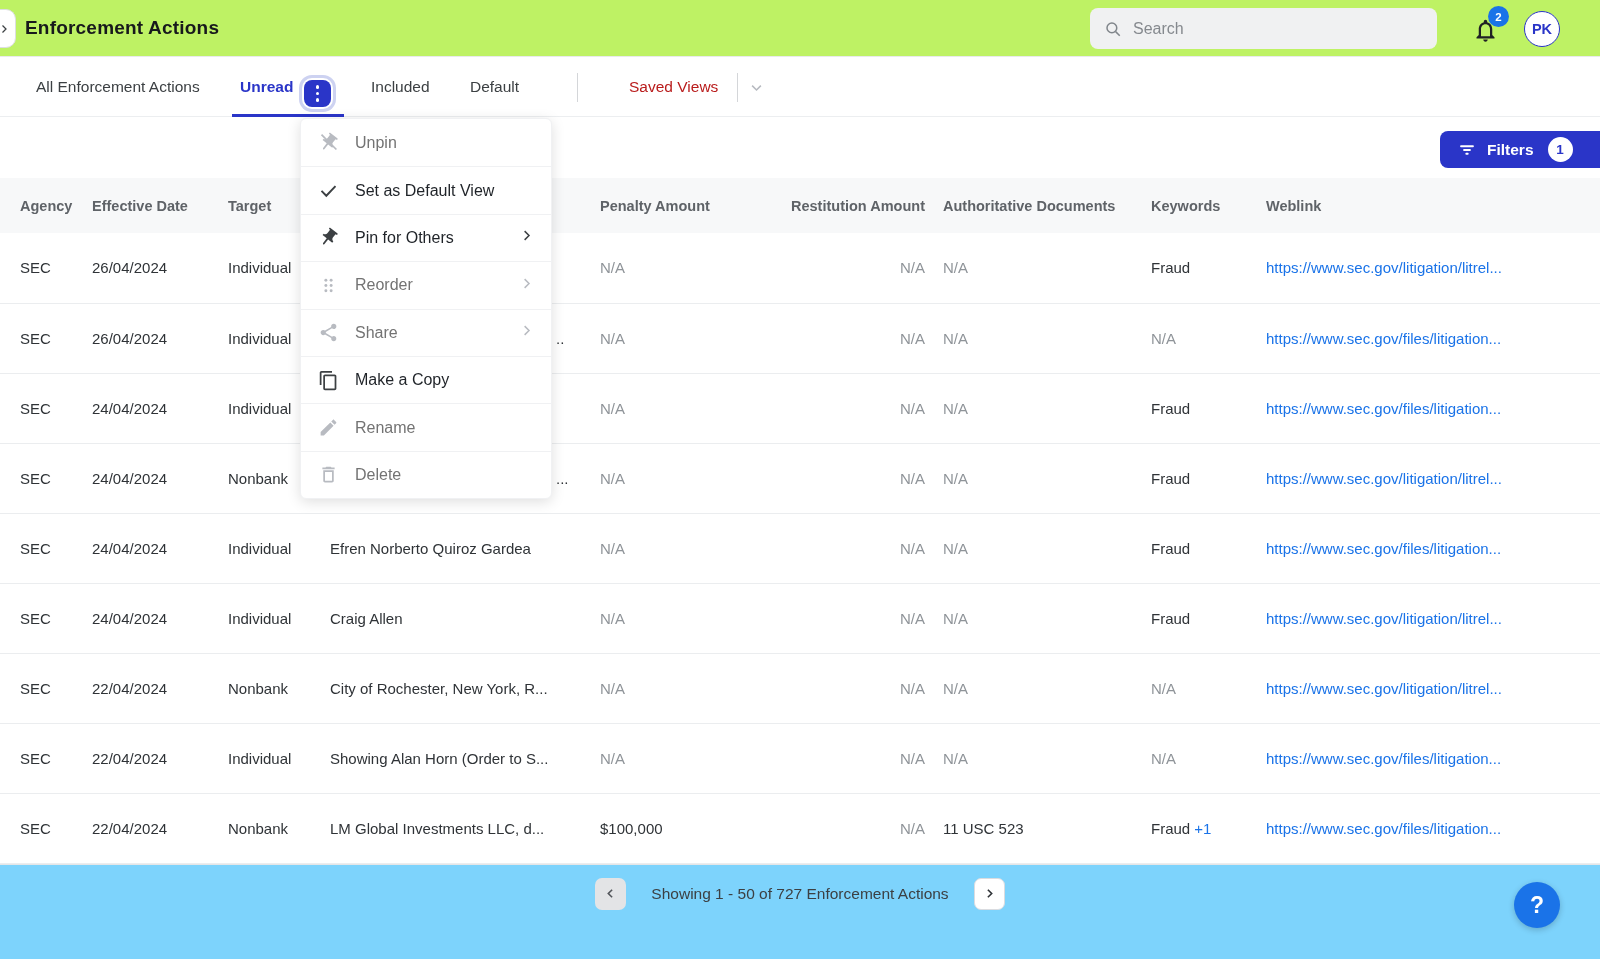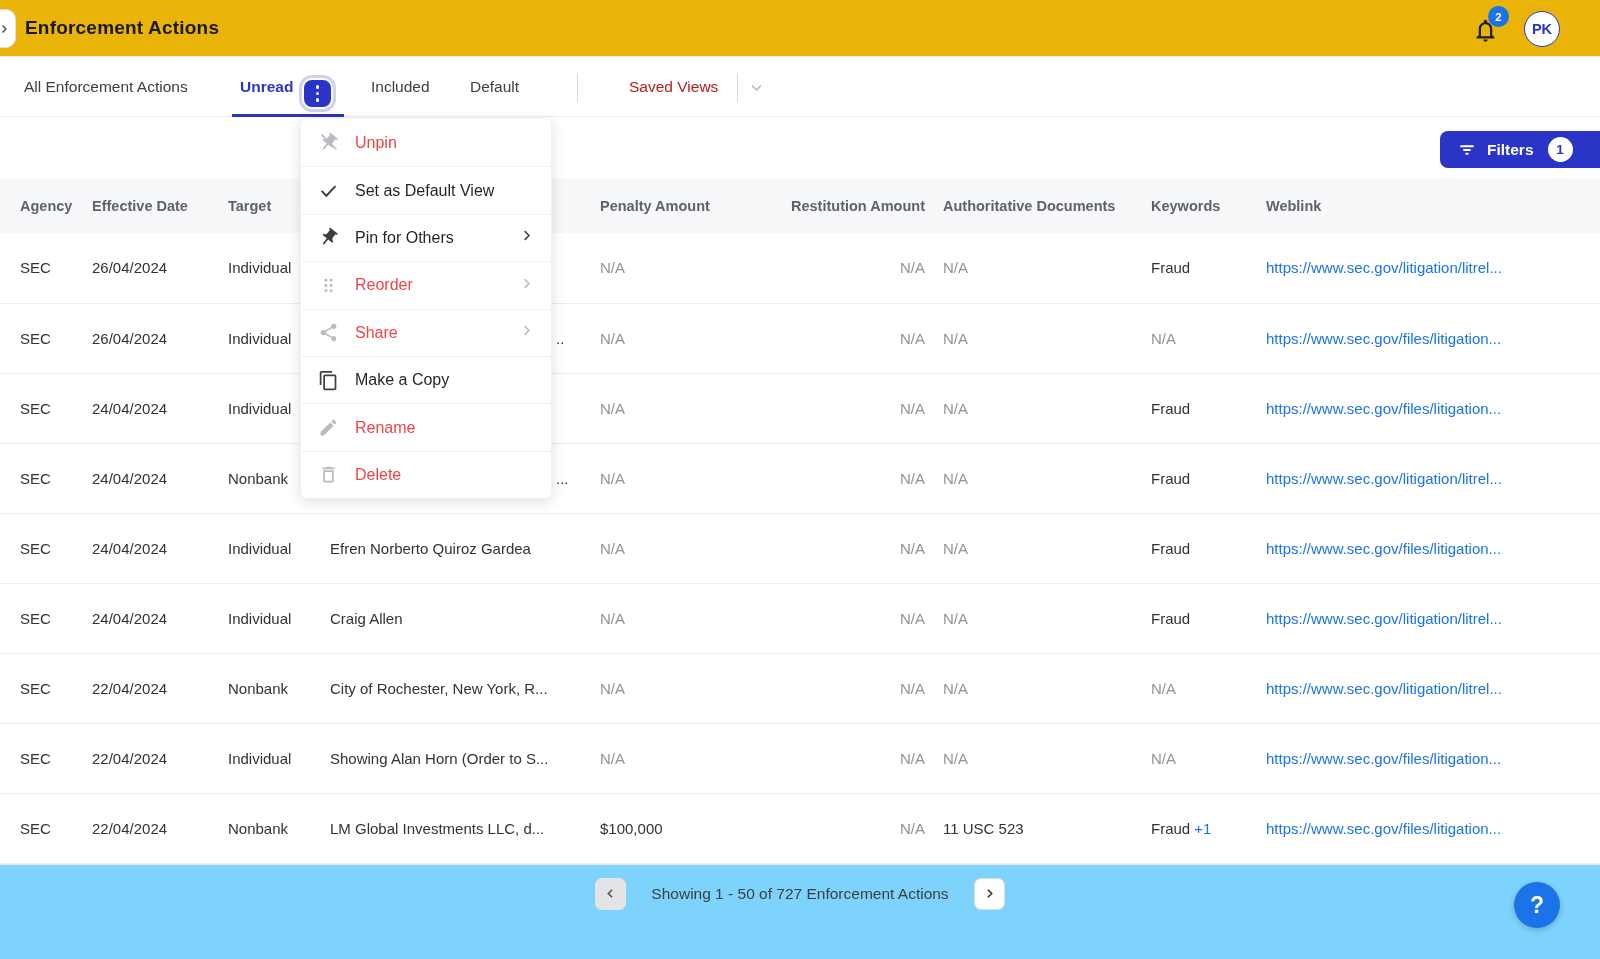--- a/index.html
+++ b/index.html
@@ -1,21 +1,21 @@
 <!DOCTYPE html>
 <html><head>
 <meta charset="utf-8">
 <style>
   * { margin:0; padding:0; box-sizing:border-box; }
   html,body { background:#fff; }
   body { font-family:"Liberation Sans", sans-serif; color:#2f3337; }
   .page { position:relative; width:1600px; height:959px; overflow:hidden; background:#fff; }
 
   
-  .app-header { position:relative; height:57px; background:#eab308; border-bottom:1px solid #e9eaec; z-index:5; }
+  .app-header { position:relative; height:57px; background:#bef264; border-bottom:1px solid #e9eaec; z-index:5; }
   .expand-pill { position:absolute; left:-18px; top:9px; width:34px; height:39px; background:#fff;
     border:1px solid #dcdee1; border-radius:10px; display:flex; align-items:center; justify-content:flex-end;
     padding-right:5px; cursor:pointer; }
   .expand-pill svg { width:12px; height:12px; stroke:#3c4043; }
   .page-title { position:absolute; left:25px; top:17px; font-size:19px; font-weight:700; color:#17191c; letter-spacing:.2px; }
   .search-box { position:absolute; left:1090px; top:8px; width:347px; height:41px; background:#f0f1f2;
     border-radius:8px; display:flex; align-items:center; gap:11px; padding:0 14px; }
   .search-box svg { width:18px; height:18px; stroke:#80868b; flex:none; }
   .search-box input { border:none; outline:none; background:transparent; font-family:inherit; font-size:16px; color:#3c4043; width:100%; }
   .search-box input::placeholder { color:#85898e; }
@@ -23,21 +23,21 @@
   .bell-wrap svg { position:absolute; left:4px; top:5px; width:27px; height:27px; fill:#202124; }
   .bell-badge { position:absolute; right:-3px; top:-6px; min-width:21px; height:21px; border-radius:50%;
     background:#1a73e8; color:#fff; font-size:11.5px; font-weight:700; display:flex; align-items:center; justify-content:center; }
   .avatar { position:absolute; left:1524px; top:11px; width:36px; height:36px; border-radius:50%;
     border:1.5px solid #2a35c8; color:#2a35c8; font-weight:700; font-size:14.5px;
     display:flex; align-items:center; justify-content:center; background:#fff; cursor:pointer; }
 
   
   .tab-bar { position:relative; height:60px; border-bottom:1px solid #eceef0; background:#fff; }
   .tab { position:absolute; top:0; height:60px; display:flex; align-items:center; font-size:15.5px; color:#3c4043; cursor:pointer; white-space:nowrap; }
-  .tab-all { left:24px; }
+  .tab-all { left:36px; }
   .tab-unread { left:240px; color:#2a35c8; font-weight:700; }
   .tab-included { left:371px; }
   .tab-excluded { left:470px; }
   .kebab-btn { position:absolute; left:304px; top:80px; width:27px; height:27px; border-radius:8px; background:#2a35c8;
     display:flex; flex-direction:column; align-items:center; justify-content:center; gap:3px; cursor:pointer;
     box-shadow:0 0 0 2px #fff, 0 0 0 5px #cdd2f1; z-index:6; }
   .kebab-btn i { width:3.5px; height:3.5px; border-radius:50%; background:#fff; }
   .active-underline { position:absolute; left:232px; bottom:-1px; width:112px; height:3px; background:#2a35c8; }
   .vdivider { position:absolute; top:16px; height:29px; width:1px; background:#d4d6d9; }
   .vd1 { left:577px; } .vd2 { left:737px; }
@@ -97,38 +97,45 @@
 
   
   .view-menu { position:absolute; left:300px; top:118px; width:252px; background:#fff; border-radius:6px;
     border:1px solid #f0f1f3; box-shadow:0 3px 14px rgba(0,0,0,.13); list-style:none; z-index:20; overflow:hidden; }
   .view-menu li { height:47.4px; display:flex; align-items:center; gap:16px; padding:0 17px; font-size:16px;
     color:#1f2328; cursor:pointer; }
   .view-menu li + li { border-top:1px solid #f0f1f3; }
   .view-menu li svg { width:21px; height:21px; flex:none; }
   .view-menu li .mi-fill { fill:#3c4043; }
   .view-menu li .mi-stroke { stroke:#3c4043; fill:none; }
-  .view-menu li.disabled { color:#ef4444; cursor:default; }
+  .view-menu li.disabled { color:#737373; cursor:default; }
   .view-menu li.disabled .mi-fill { fill:#b8bbc1; }
   .view-menu li.disabled .mi-stroke { stroke:#b8bbc1; }
   .submenu-arrow { margin-left:auto; }
   .submenu-arrow svg { width:15px !important; height:15px !important; }
 </style>
 </head>
 <body>
 
 <div class="page">
 
   <div class="app-header">
     <div class="expand-pill">
       <svg viewBox="0 0 24 24" fill="none" stroke-width="2.5">
           <path d="M9 5l7 7-7 7"></path>
         </svg>
     </div>
     <div class="page-title">Enforcement Actions</div>
+    <div class="search-box">
+      <svg viewBox="0 0 24 24" fill="none" stroke-width="2">
+          <circle cx="10.5" cy="10.5" r="6.5"></circle>
+          <path d="M15.5 15.5L21 21"></path>
+        </svg>
+      <input type="text" placeholder="Search" style="">
+    </div>
     <div class="bell-wrap">
       <svg viewBox="0 0 24 24">
           <path d="M12 22c1.1 0 2-.9 2-2h-4c0 1.1.9 2 2 2zm6-6v-5c0-3.07-1.63-5.64-4.5-6.32V4c0-.83-.67-1.5-1.5-1.5s-1.5.67-1.5 1.5v.68C7.64 5.36 6 7.92 6 11v5l-2 2v1h16v-1l-2-2zm-2 1H8v-6c0-2.48 1.51-4.5 4-4.5s4 2.02 4 4.5v6z"></path>
         </svg>
       <div class="bell-badge">2</div>
     </div>
     <div class="avatar">PK</div>
   </div>
 
   <div class="tab-bar">

